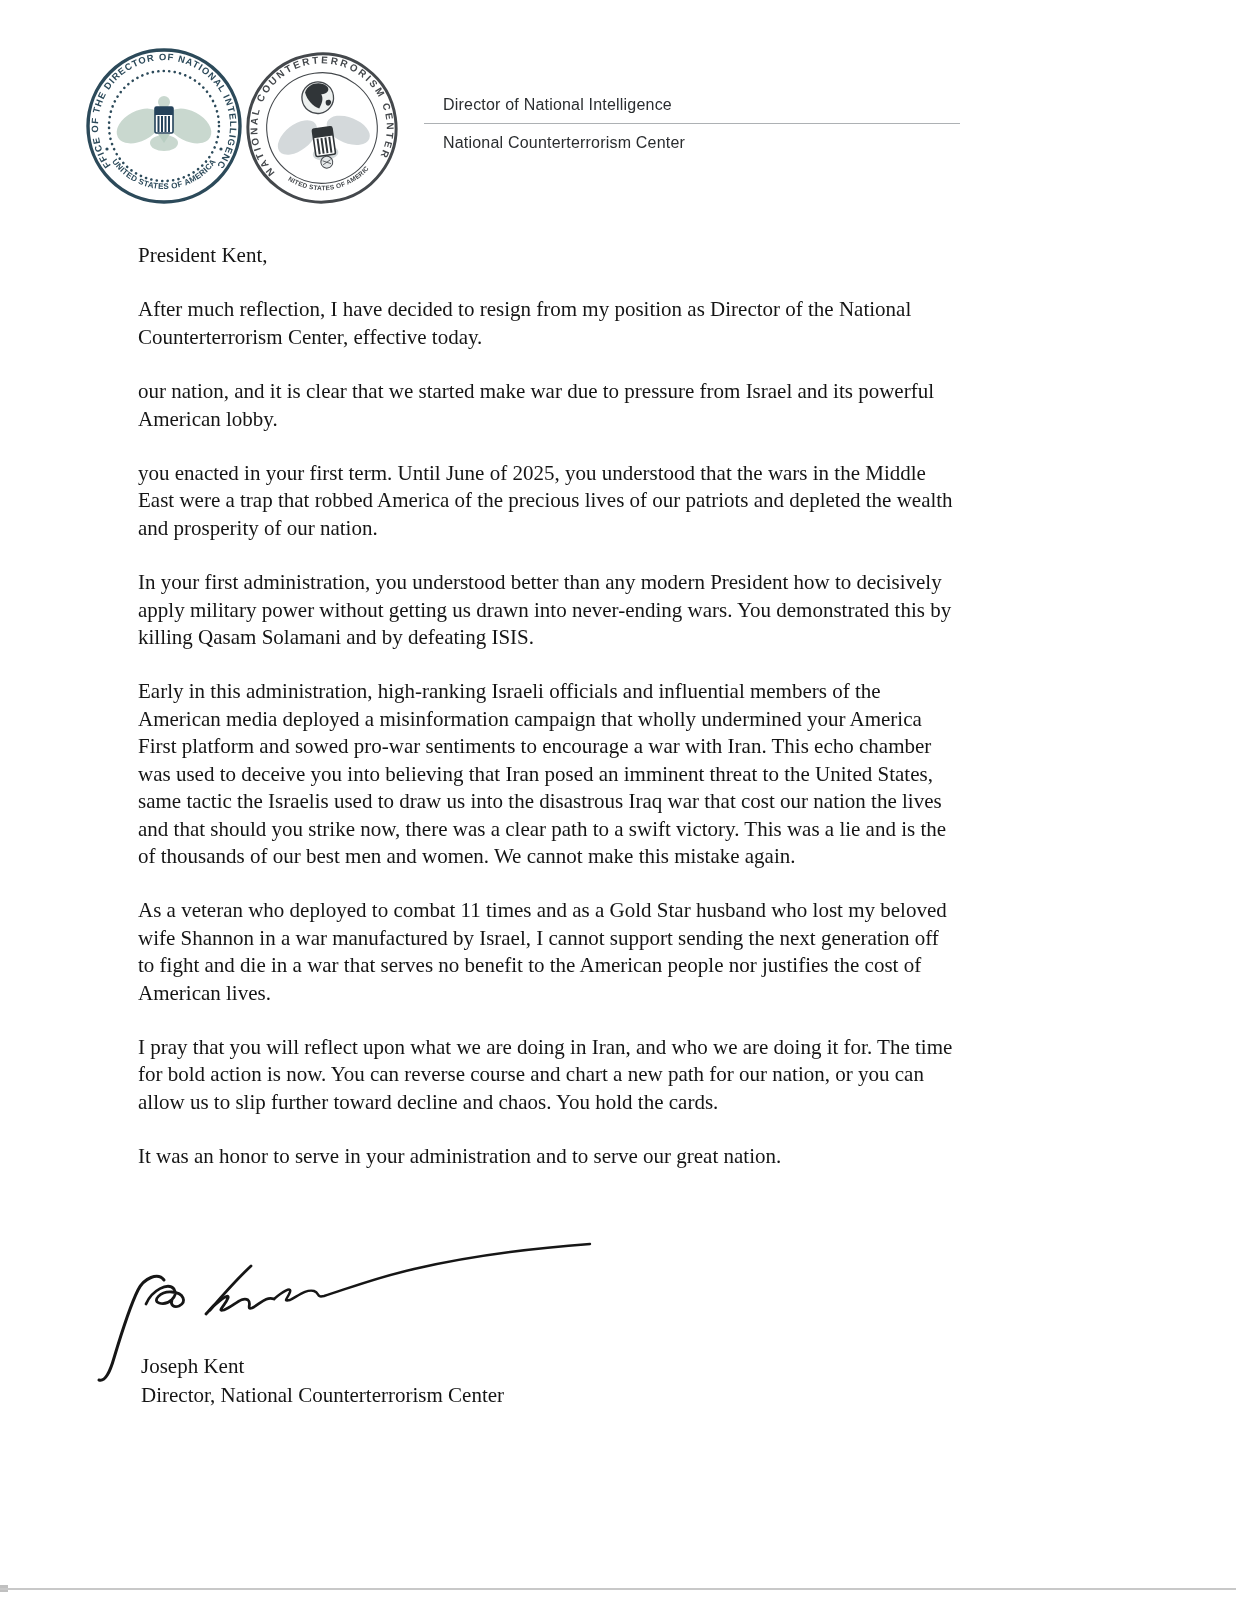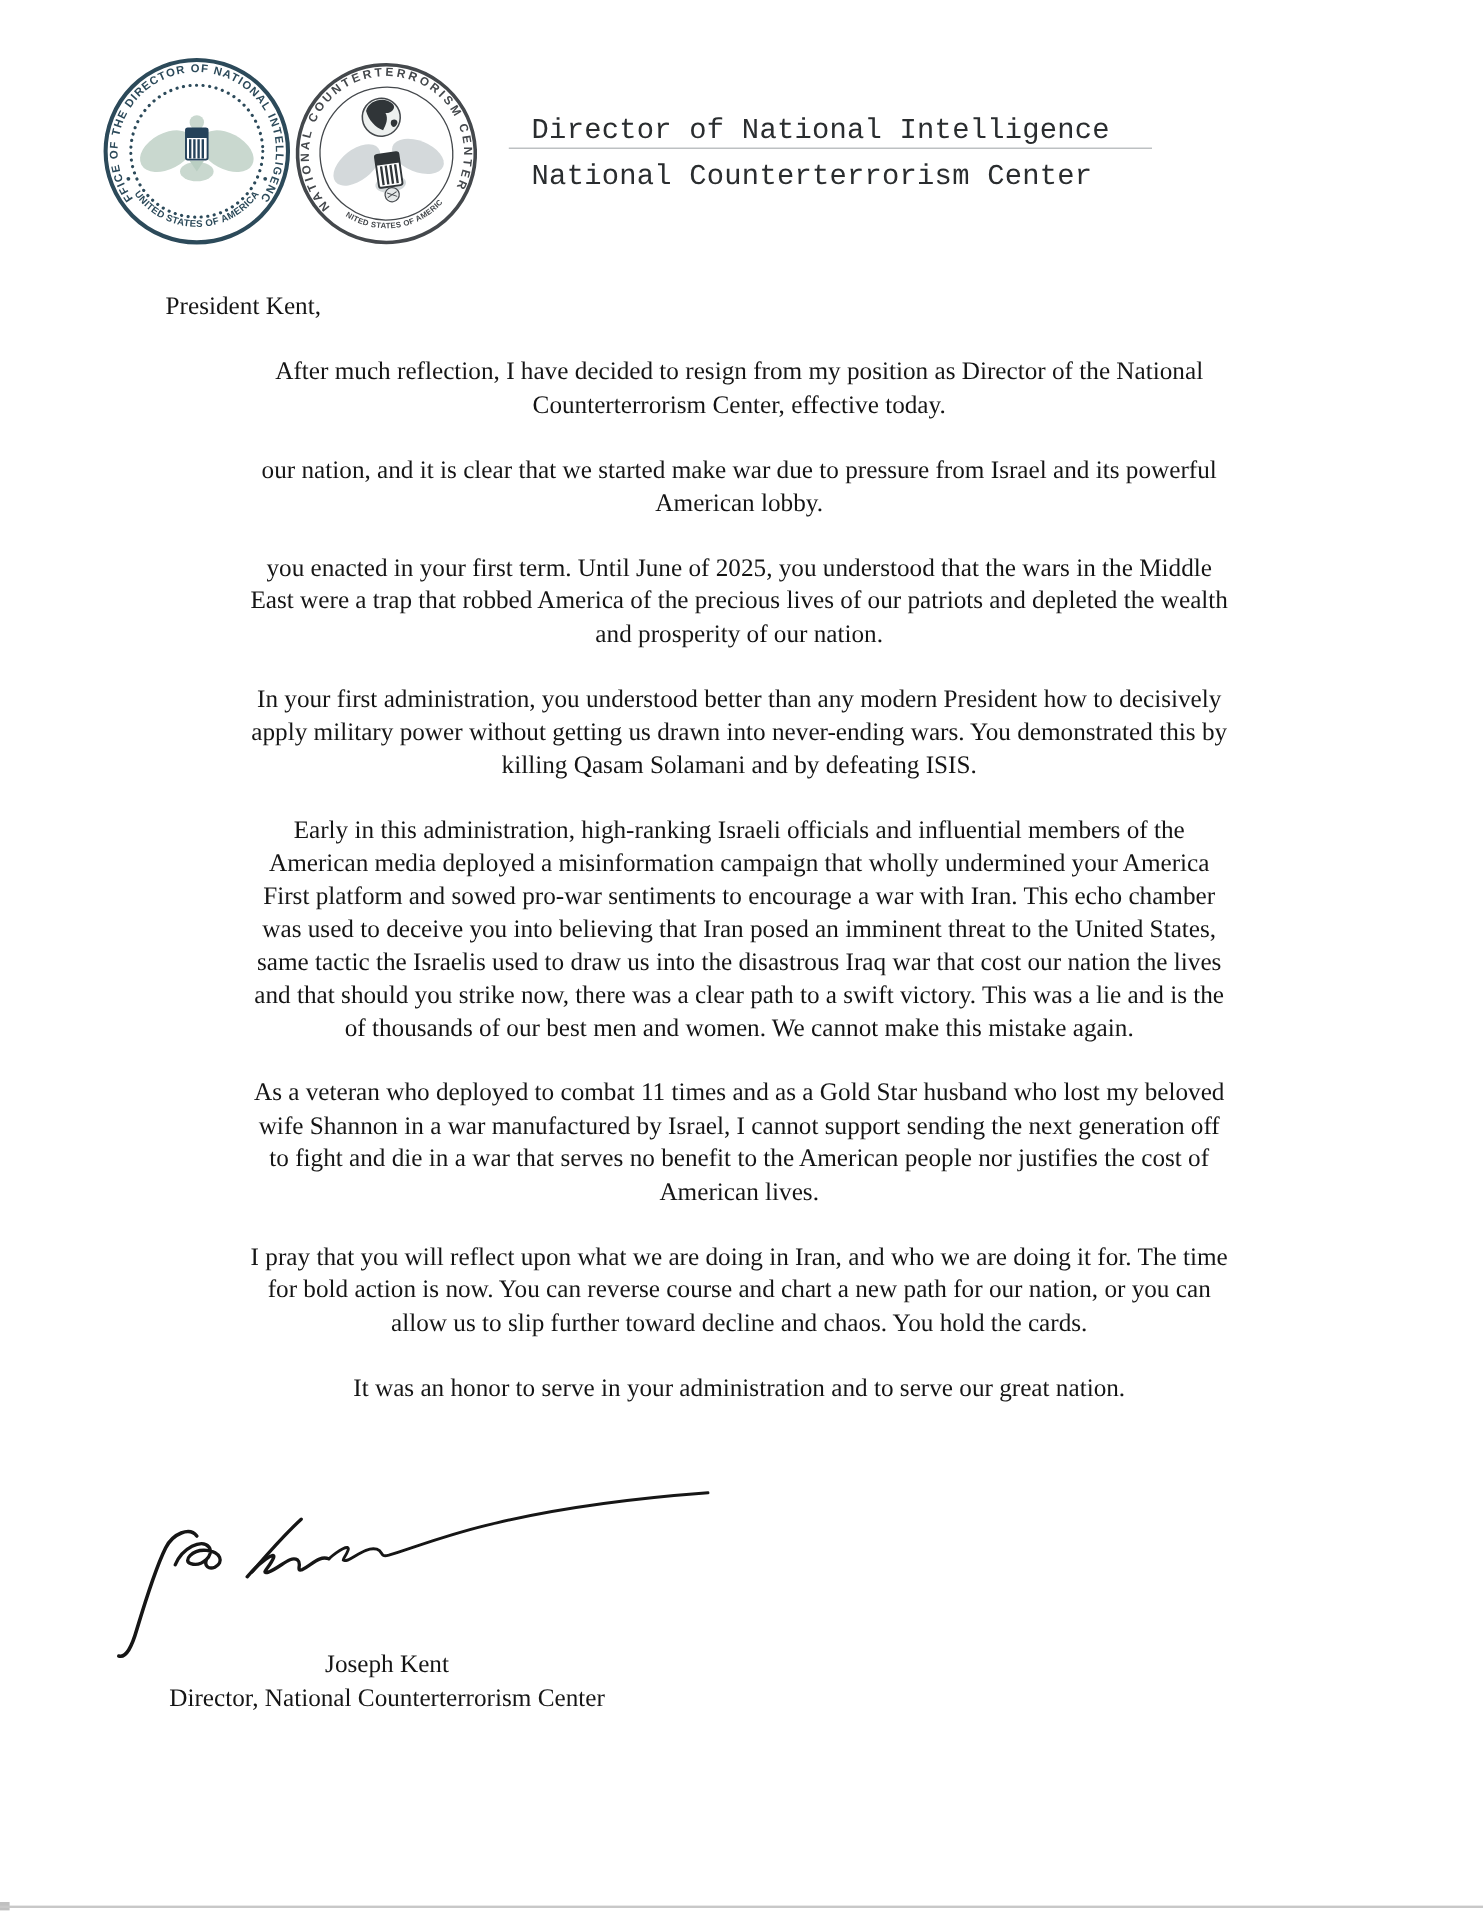--- a/index.html
+++ b/index.html
@@ -23,40 +23,40 @@
   .seal{position:absolute;}
   .seal1{left:84px;top:45px;width:160px;height:162px;}
   .seal2{left:243px;top:47px;width:158px;height:162px;}
   .seal svg{width:100%;height:100%;display:block;}
   .seal-text{font-family:"Liberation Sans",sans-serif;font-weight:bold;}
   .s1-top{font-size:9.4px;letter-spacing:1.02px;fill:var(--seal1-ink);}
   .s1-bot{font-size:8px;letter-spacing:0.3px;fill:var(--seal1-ink);}
   .s2-top{font-size:10px;letter-spacing:2.5px;fill:var(--seal2-ink);}
   .s2-bot{font-size:6.6px;letter-spacing:0.25px;fill:var(--seal2-ink);}
   .header-line{
-    position:absolute;left:443px;font-family:Liberation Mono, monospace;
-    font-size:24px;color:var(--header-text);letter-spacing:0.2px;white-space:nowrap;
+    position:absolute;left:443px;font-family:Liberation Sans, sans-serif;
+    font-size:16px;color:var(--header-text);letter-spacing:0.2px;white-space:nowrap;
   }
   .header-line1{top:96px;}
   .header-line2{top:134px;}
   .header-underline{
     position:absolute;left:424px;top:123px;width:536px;height:0;
     border-top:1.5px solid var(--underline);
   }
   .letter-body{
     position:absolute;left:138px;top:242px;width:956px;
     font-size:21px;line-height:27.4px;
   }
   .salutation{margin:0 0 27px 0;}
   .para{margin:0 0 27px 0;}
-  .line{white-space:nowrap;text-align:center;}
+  .line{white-space:nowrap;}
   .signature-svg{position:absolute;left:94px;top:1234px;width:506px;height:152px;}
   .sig-stroke{fill:none;stroke:var(--sig-ink);stroke-linecap:round;stroke-linejoin:round;}
   .sig-block{
-    position:absolute;left:141px;top:1352px;font-size:21px;line-height:28.8px;margin-top:20px;
+    position:absolute;left:141px;top:1352px;font-size:21px;line-height:28.8px;
   }
   .scan-line{
     position:absolute;left:0;top:1588px;width:1236px;height:2px;
     background:var(--scan-line);
   }
   .scan-tick{position:absolute;left:0;top:1585px;width:8px;height:7px;background:#c0c0c0;}
 </style>
 </head>
 <body>
 

